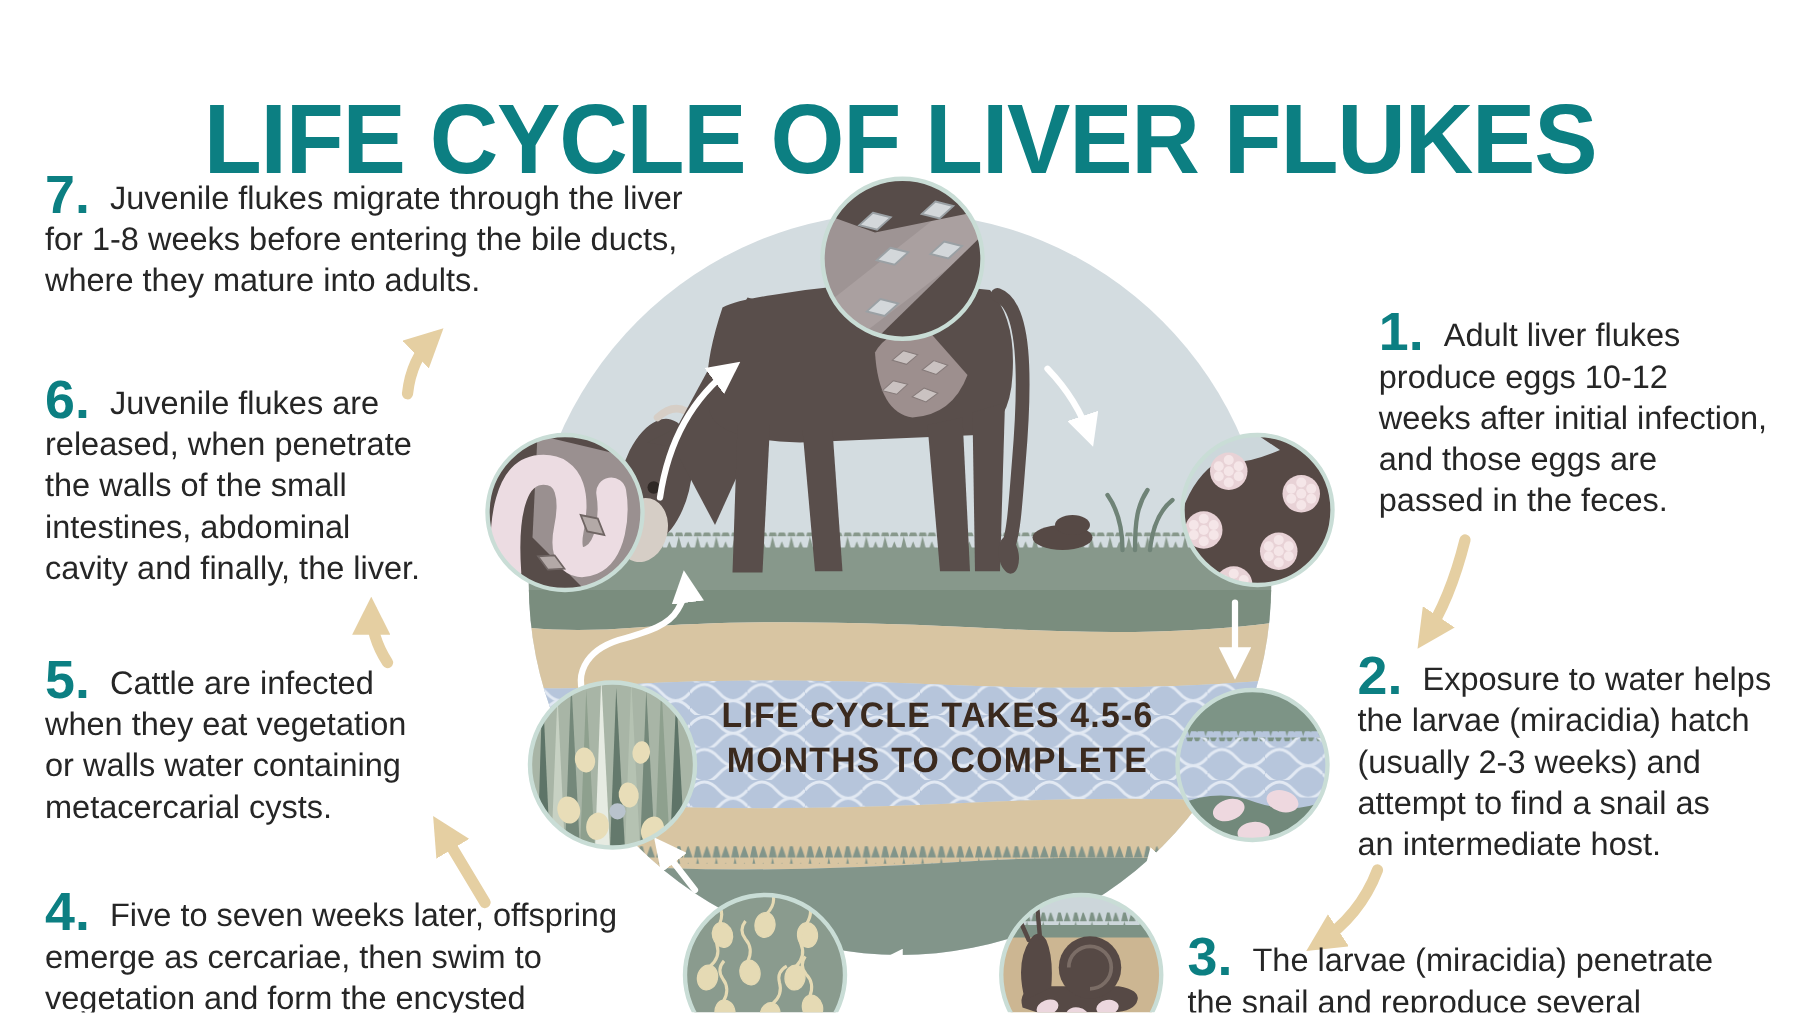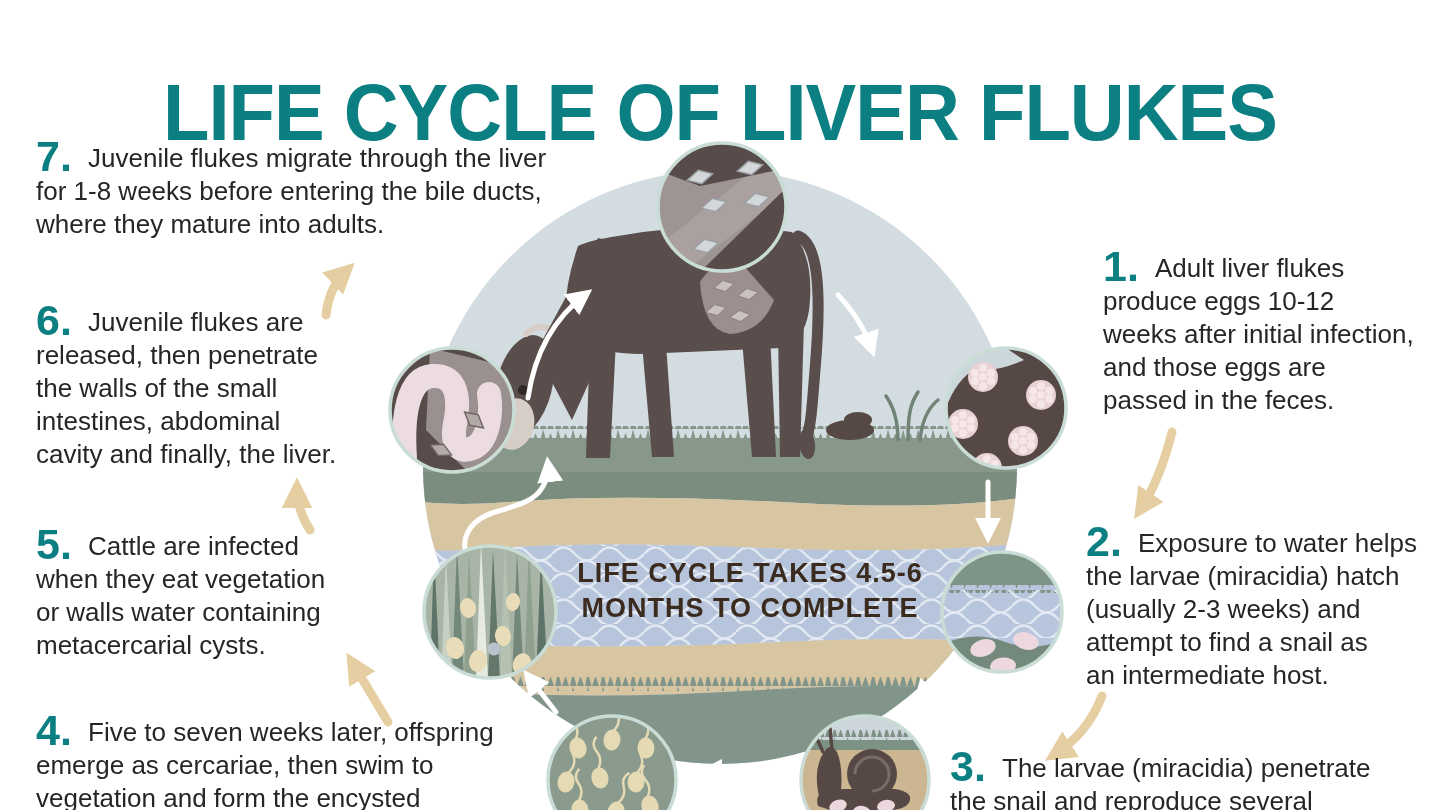--- a/index.html
+++ b/index.html
@@ -402,21 +402,21 @@
 
 <div class="step" id="step7">
   <span class="step-num">7.</span>
   <span class="step-text">Juvenile flukes migrate through the liver
 for 1-8 weeks before entering the bile ducts,
 where they mature into adults.</span>
 </div>
 <div class="step" id="step6">
   <span class="step-num">6.</span>
   <span class="step-text">Juvenile flukes are
-released, then penetrate
+released, when penetrate
 the walls of the small
 intestines, abdominal
 cavity and finally, the liver.</span>
 </div>
 <div class="step" id="step5">
   <span class="step-num">5.</span>
   <span class="step-text">Cattle are infected
 when they eat vegetation
 or walls water containing
 metacercarial cysts.</span>

